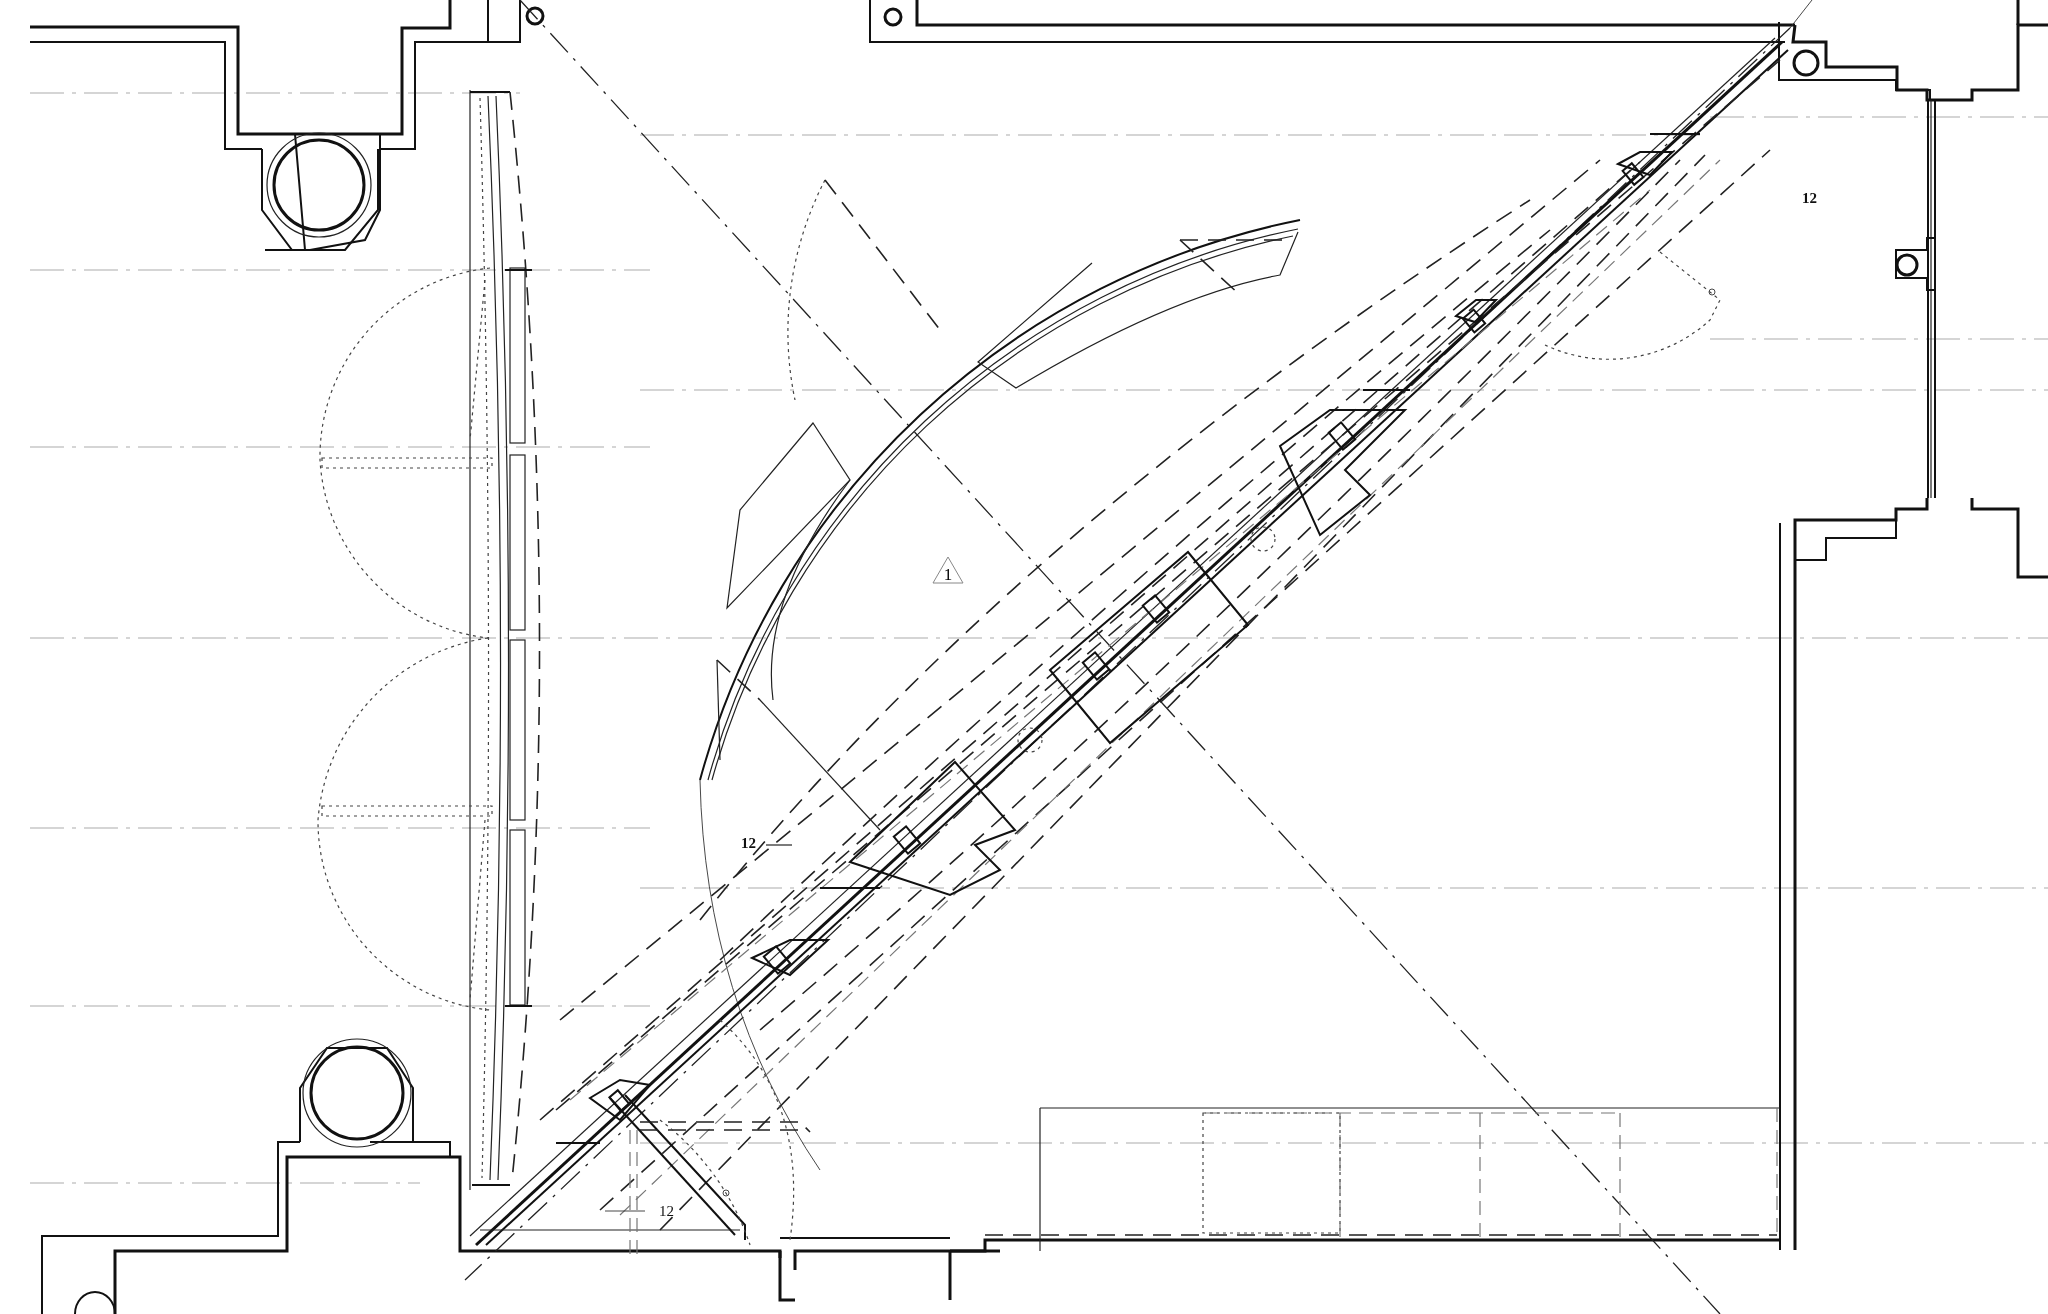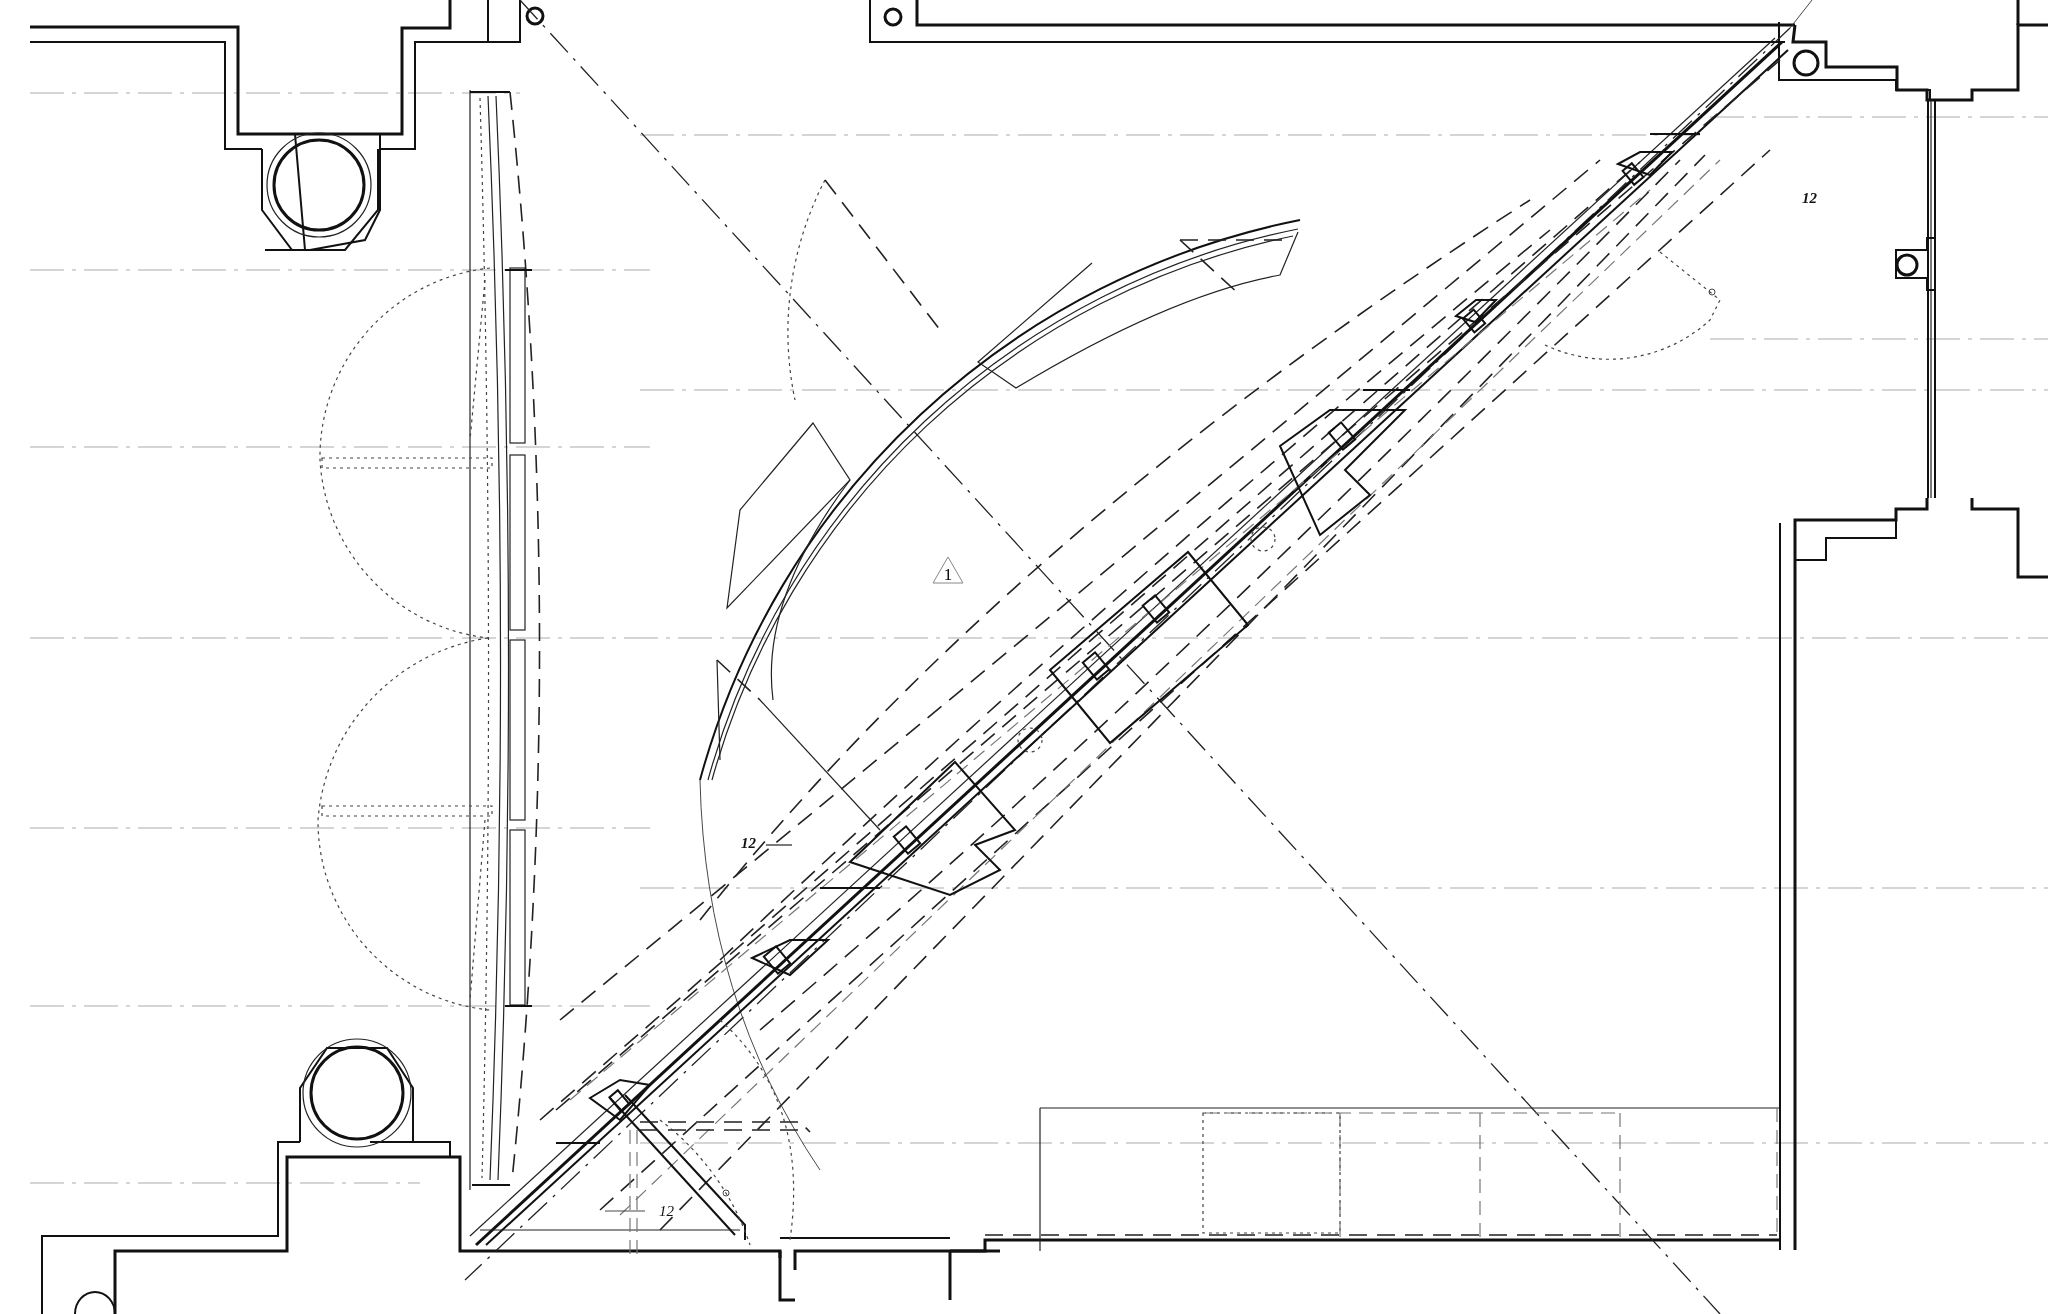--- a/index.html
+++ b/index.html
@@ -7,21 +7,21 @@
     #plan { position: absolute; left: 0; top: 0; width: 2048px; height: 1314px; }
     .wall { fill: none; stroke: #111; stroke-width: 3; }
     .wall-thin { fill: none; stroke: #111; stroke-width: 2; }
     .thin { fill: none; stroke: #222; stroke-width: 1.2; }
     .hair { fill: none; stroke: #333; stroke-width: 0.9; }
     .grid { fill: none; stroke: #c8c8c8; stroke-width: 1.6; stroke-dasharray: 34 8 4 8; }
     .axis { fill: none; stroke: #222; stroke-width: 1.3; stroke-dasharray: 26 8 3 8; }
     .dash { fill: none; stroke: #222; stroke-width: 1.6; stroke-dasharray: 18 10; }
     .dash-l { fill: none; stroke: #777; stroke-width: 1.2; stroke-dasharray: 14 8; }
     .dot { fill: none; stroke: #444; stroke-width: 1.2; stroke-dasharray: 3 4; }
-    .label { position: absolute; color: #111; font-family: "Liberation Serif", serif; white-space: nowrap; line-height: 1; font-style: italic; }
+    .label { position: absolute; color: #111; font-family: "Liberation Serif", serif; white-space: nowrap; line-height: 1; }
     .label.bold { font-weight: bold; font-size: 15px; }
     .label.plain { font-size: 15px; }
     .tri-label { position: absolute; width: 32px; height: 28px; }
     .tri-label span { position: absolute; left: 0; width: 32px; top: 9px; text-align: center; font-size: 17px; font-family: "Liberation Serif", serif; }
   </style>
 </head>
 <body>
 
 <svg id="plan" viewBox="0 0 2048 1314" xmlns="http://www.w3.org/2000/svg">
 

